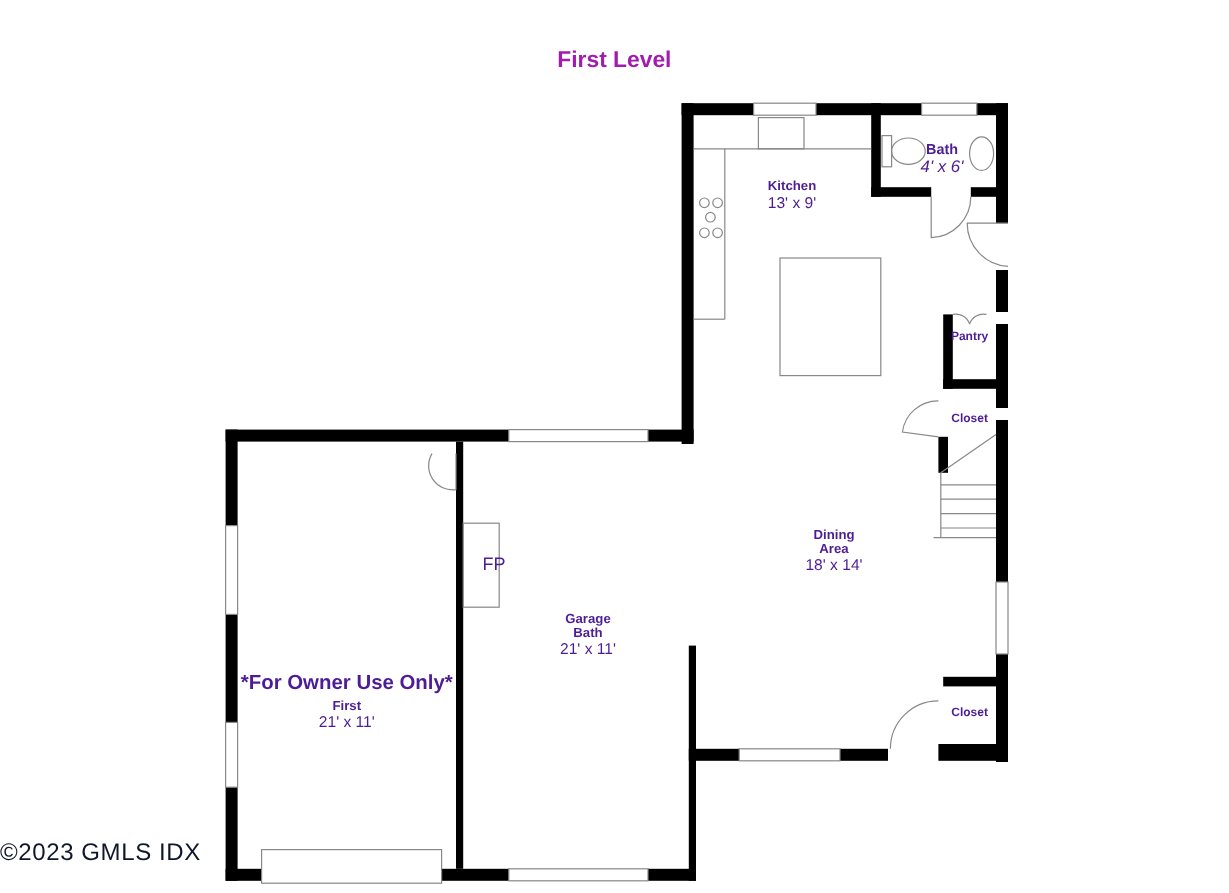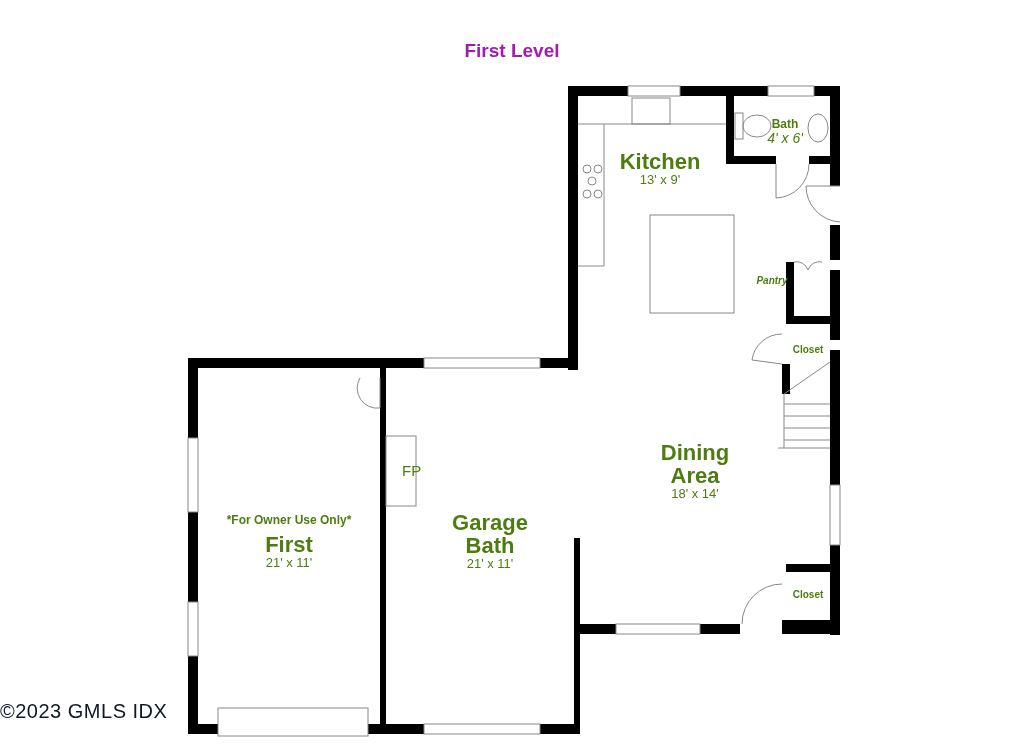--- a/index.html
+++ b/index.html
@@ -1,20 +1,20 @@
 <!DOCTYPE html>
 <html><head>
 <meta charset="utf-8">
 <style>
   html, body { margin: 0; padding: 0; background: #ffffff; }
   body { width: 1024px; height: 744px; position: relative; overflow: hidden; font-family: "Liberation Sans", sans-serif; }
   .title { position: absolute; left: 0; width: 1024px; top: 40px; text-align: center; font-weight: bold; font-size: 19px; color: #a21caf; }
   svg { position: absolute; left: 0; top: 0; }
-  .label { position: absolute; text-align: center; color: #4d7c0f; line-height: 1.05; }
-  .lbl-name { font-weight: bold; font-size: 22px; display: block; }
+  .label { position: absolute; text-align: center; color: #4c1d95; line-height: 1.05; }
+  .lbl-name { font-weight: bold; font-size: 11px; display: block; }
   .lbl-dim { font-size: 13px; display: block; }
   .small-name { font-weight: bold; font-size: 10px; }
   .watermark { position: absolute; left: 0; top: 700px; font-size: 20px; color: #0f172a; letter-spacing: 0.5px; }
 </style>
 </head>
 <body>
 
 <div class="title">First Level</div>
 
 <svg width="1024" height="744" viewBox="0 0 1024 744">
@@ -111,33 +111,33 @@
 </svg>
 
 <div class="label" style="left:600px;top:150px;width:120px;">
   <span class="lbl-name">Kitchen</span>
   <span class="lbl-dim">13' x 9'</span>
 </div>
 <div class="label" style="left:760px;top:118px;width:50px;">
   <span class="small-name" style="font-size:12px;display:block;">Bath</span>
   <span style="font-size:14px;display:block;font-style:italic;">4' x 6'</span>
 </div>
-<div class="label small-name" style="left:752px;top:276px;width:40px;font-style:italic;">Pantry</div>
+<div class="label small-name" style="left:788px;top:276px;width:40px;">Pantry</div>
 <div class="label small-name" style="left:786px;top:345px;width:44px;">Closet</div>
 <div class="label" style="left:640px;top:441px;width:110px;">
   <span class="lbl-name">Dining</span>
   <span class="lbl-name">Area</span>
   <span class="lbl-dim">18' x 14'</span>
 </div>
 <div class="label" style="left:430px;top:511px;width:120px;">
   <span class="lbl-name">Garage</span>
   <span class="lbl-name">Bath</span>
   <span class="lbl-dim">21' x 11'</span>
 </div>
 <div class="label" style="left:198px;top:514px;width:182px;">
-  <span class="lbl-name" style="font-size:12px;margin-bottom:6px;">*For Owner Use Only*</span>
+  <span class="lbl-name" style="font-size:17px;margin-bottom:6px;margin-top:46px;">*For Owner Use Only*</span>
   <span class="lbl-name">First</span>
   <span class="lbl-dim">21' x 11'</span>
 </div>
 <div class="label small-name" style="left:788px;top:590px;width:40px;">Closet</div>
 <div class="label" style="left:386px;top:463px;font-weight:normal;font-size:15px;margin-left:16px;">FP</div>
 
 <div class="watermark">©2023 GMLS IDX</div>
 
 </body></html>

